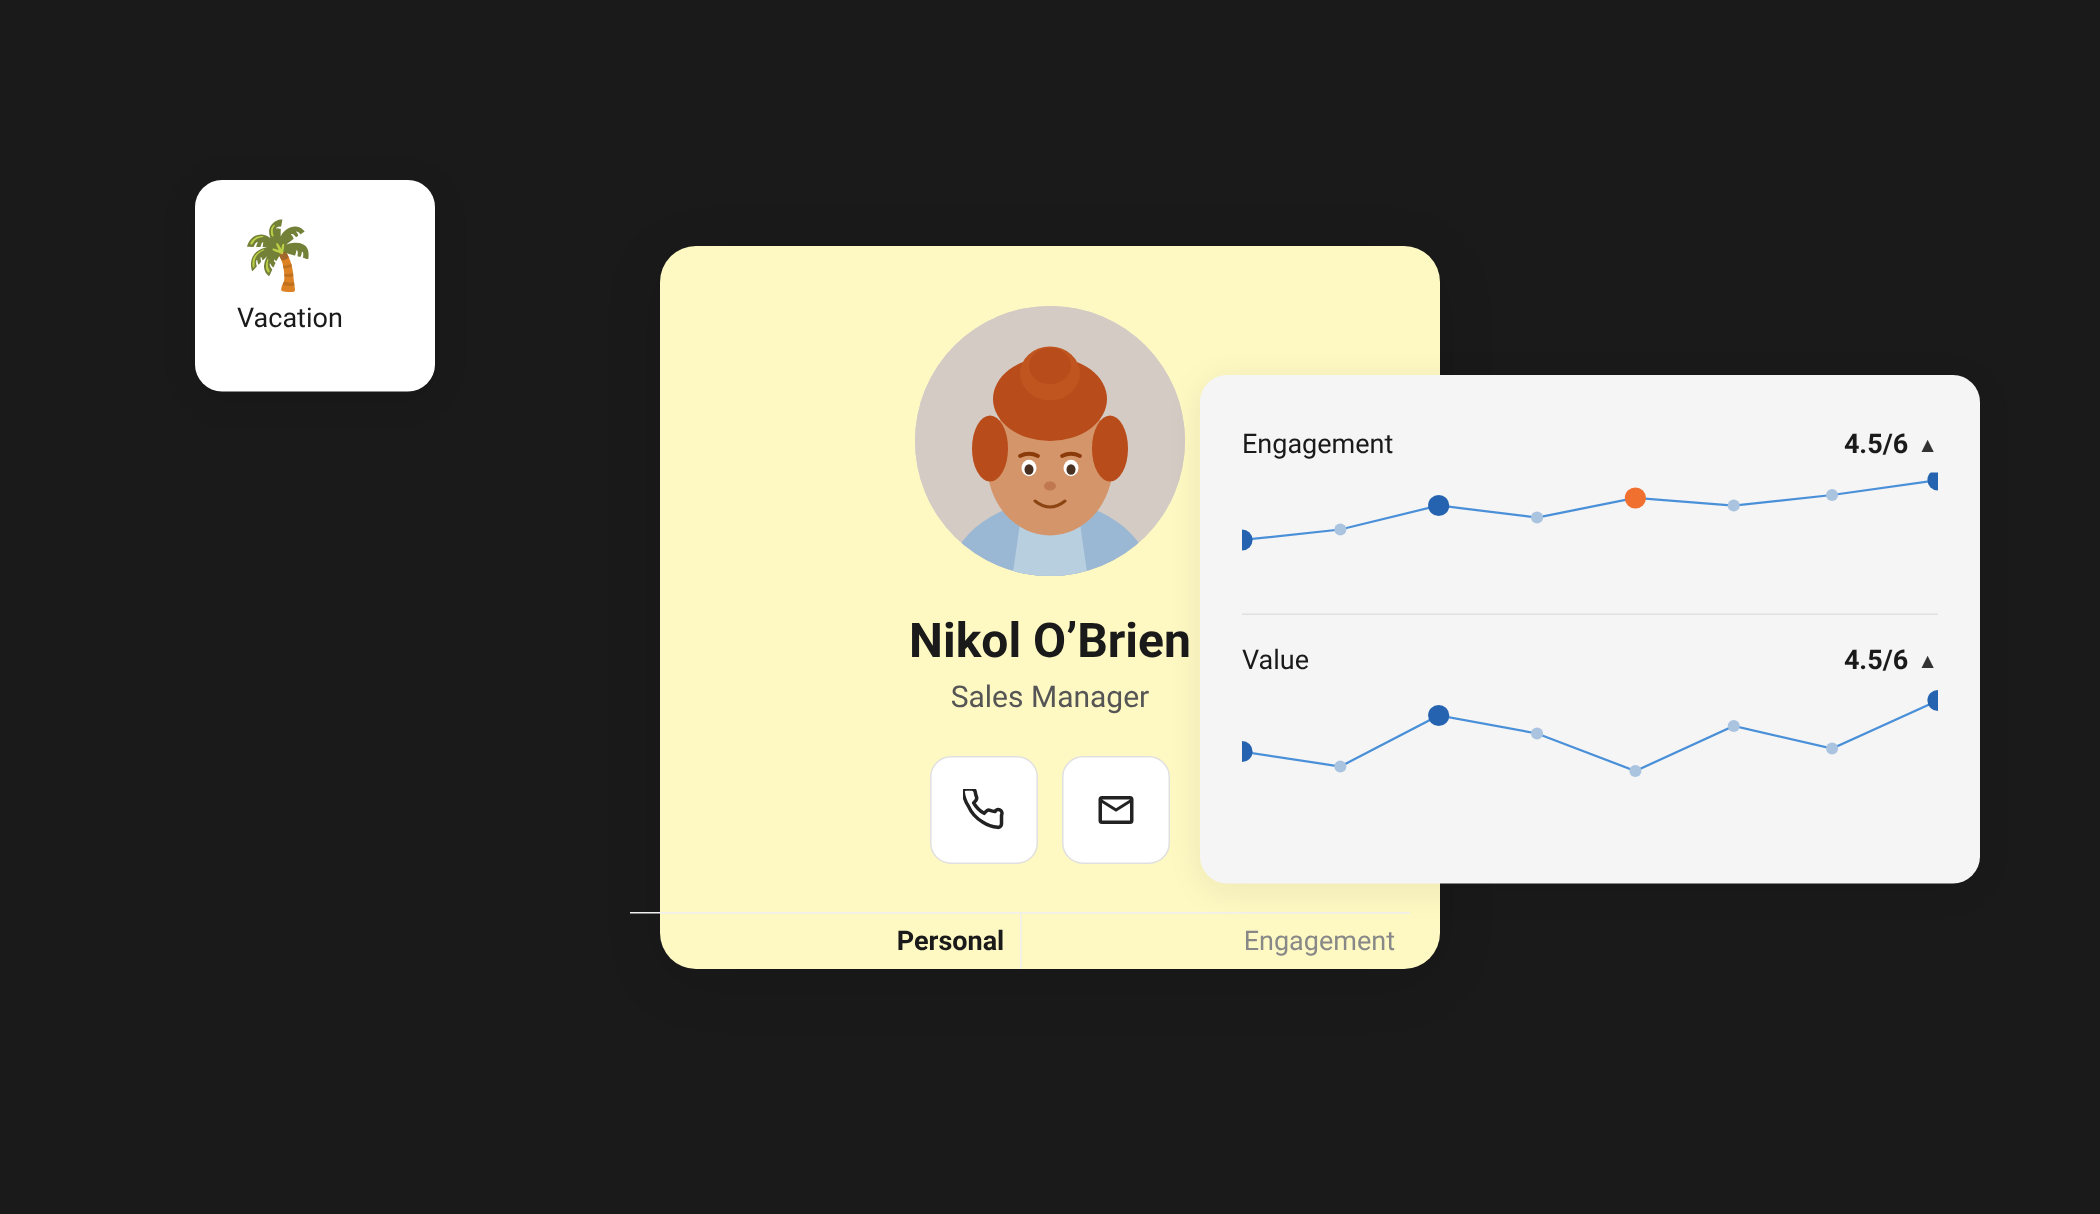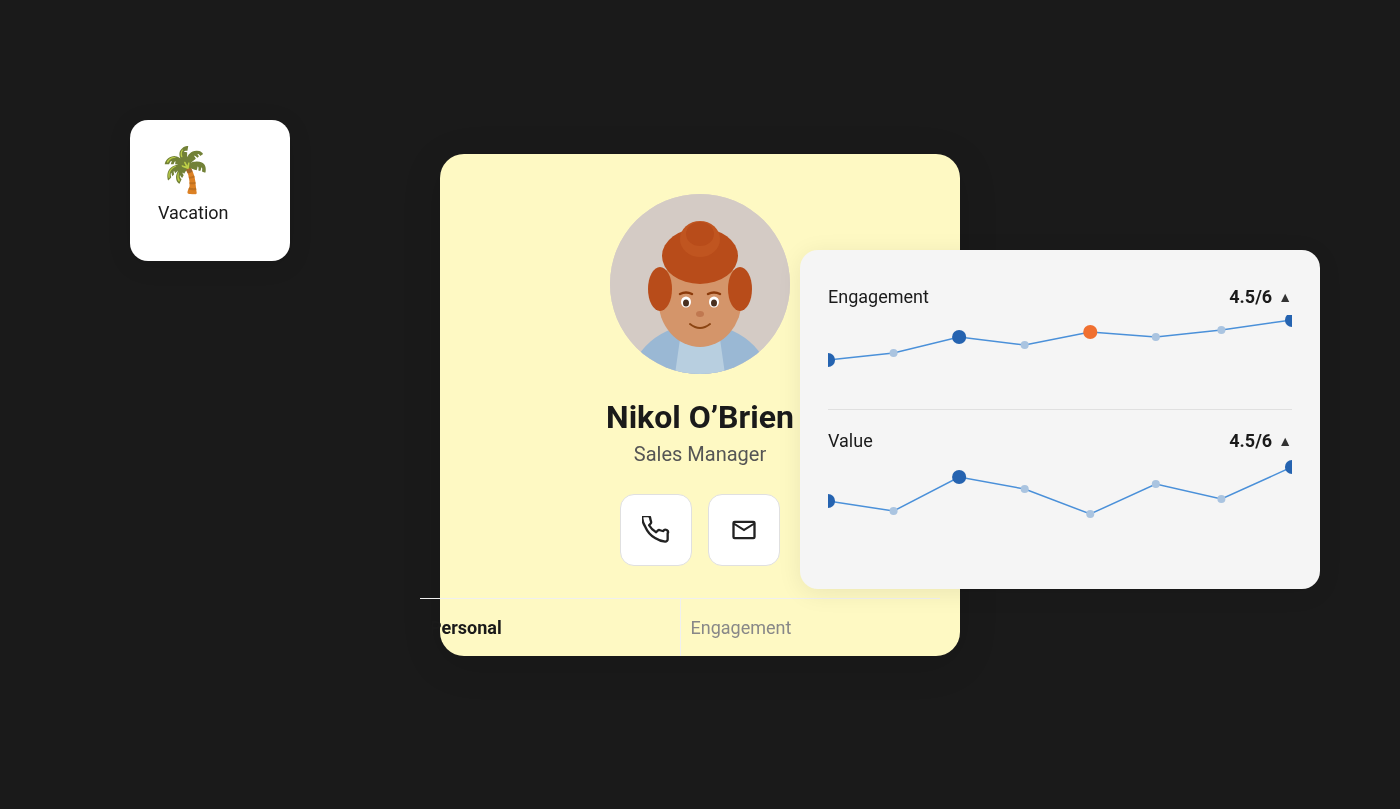--- a/index.html
+++ b/index.html
@@ -93,22 +93,22 @@
 
     .tabs-row {
       display: flex;
       width: calc(100% + 80px);
       margin-left: -40px;
       border-top: 1.5px solid #f0f0f0;
     }
 
     .tab {
       flex: 1;
-      padding: 18px 10px;
-      text-align: left;
+      padding: 8px 10px;
+      text-align: right;
       font-size: 18px;
       color: #888;
       cursor: pointer;
       border-right: 1.5px solid #f0f0f0;
     }
     .tab:last-child { border-right: none; }
     .tab.active {
       font-weight: 700;
       color: #1a1a1a;
     }

